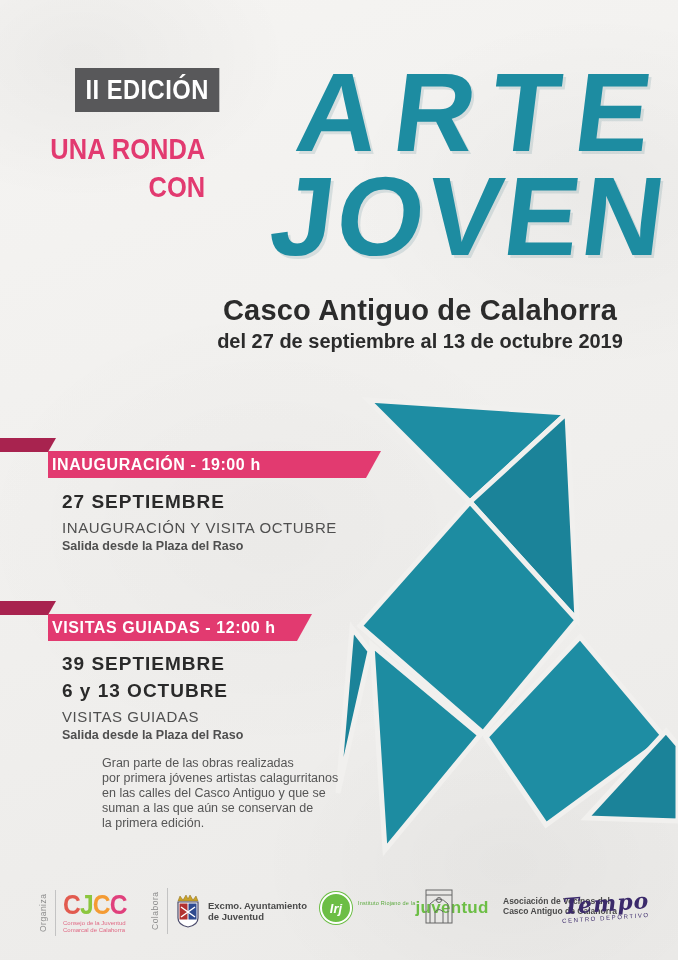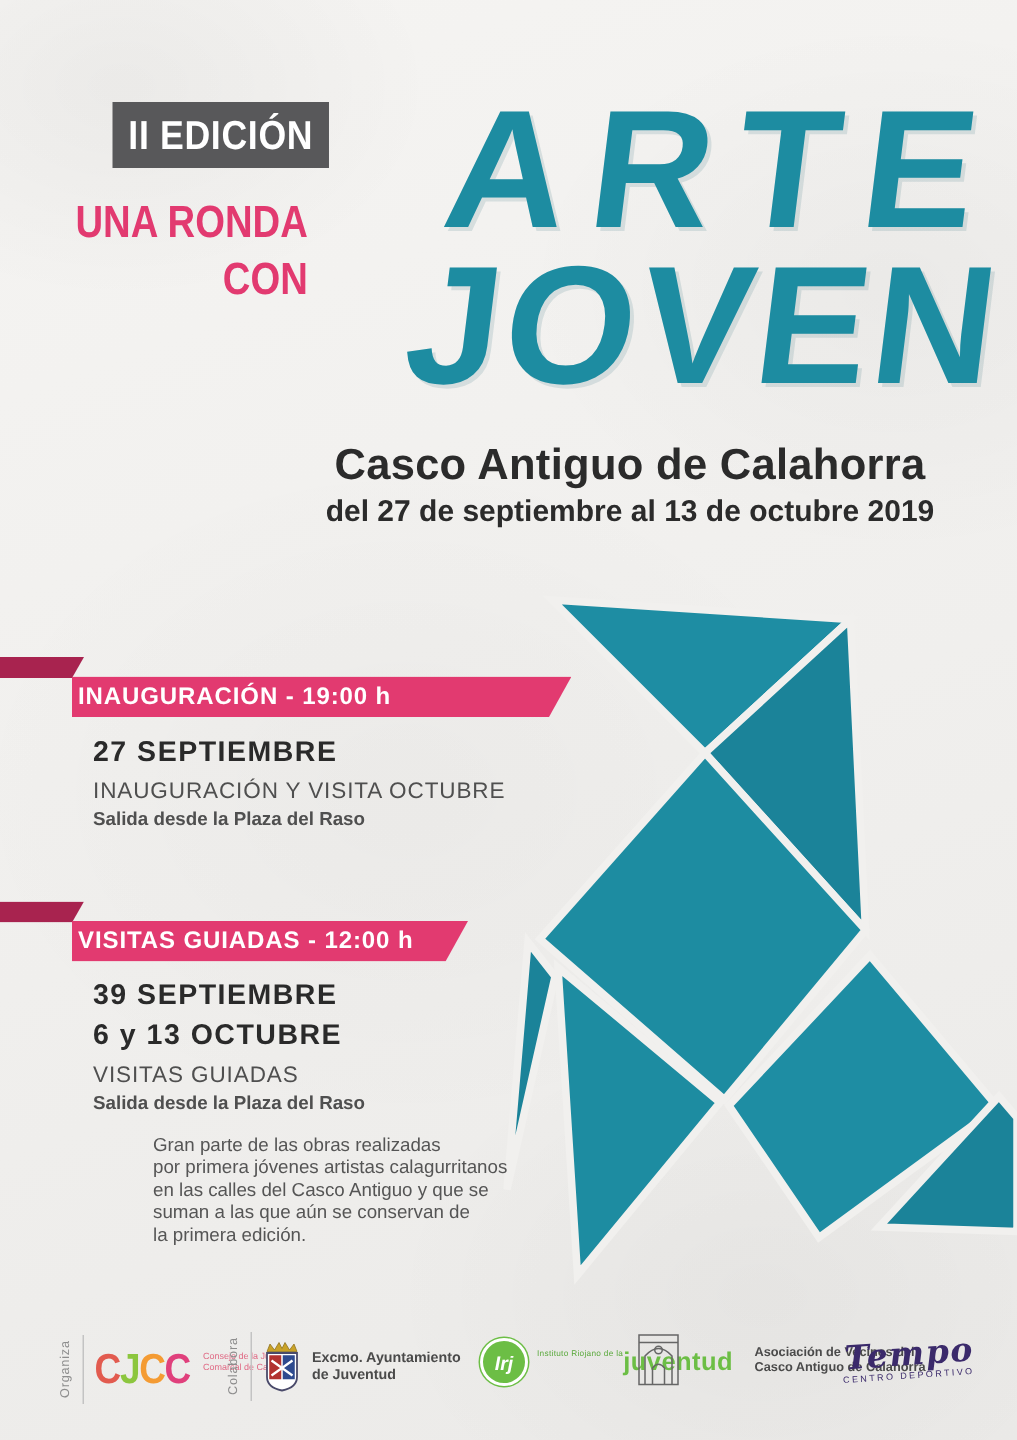--- a/index.html
+++ b/index.html
@@ -55,21 +55,21 @@
   .sec-1{top:488px;} .sec-2{top:650px;}
   .description{position:absolute; left:62px; top:756px; z-index:3; color:#555555;
     font-size:12.5px; line-height:15px; white-space:nowrap;margin-left:40px;}
   
   .footer{position:absolute; left:0; top:882px; width:678px; height:70px; z-index:3;}
   .fgroup{position:absolute; display:flex; align-items:center;}
   .vlabel{writing-mode:vertical-rl; transform:rotate(180deg); font-size:8.5px; color:#8d8d8d;
     letter-spacing:0.5px; height:46px; text-align:center;}
   .vline{width:1px; height:46px; background:#c3c3c3; margin:0 7px;}
   .g-organiza{left:38px; top:8px;}
-  .cjcc{display:flex; flex-direction:row;}
+  .cjcc{display:flex; flex-direction:column;}
   .cjcc-letters{font-size:28px; font-weight:bold; letter-spacing:-1px; line-height:26px;
     transform:scaleX(0.88); transform-origin:left center;}
   .cjcc-0{color:#e25b4f;} .cjcc-1{color:#8cc63e;} .cjcc-2{color:#f49b33;} .cjcc-3{color:#e0407c;}
   .cjcc-caption{font-size:6px; line-height:7px; color:#e06a85; margin-top:2px;}
   .g-colabora{left:150px; top:6px;}
   .coat{margin-right:7px;}
   .org-name{font-size:9.5px; line-height:11.5px; font-weight:bold; color:#4a4a4a;}
   .g-irj{left:300px; top:10px;padding-left:20px;}
   .irj-circle{width:32px; height:32px; border-radius:50%; background:#6cbe45;
     box-shadow:inset 0 0 0 2px #ffffff, 0 0 0 1px #6cbe45;

